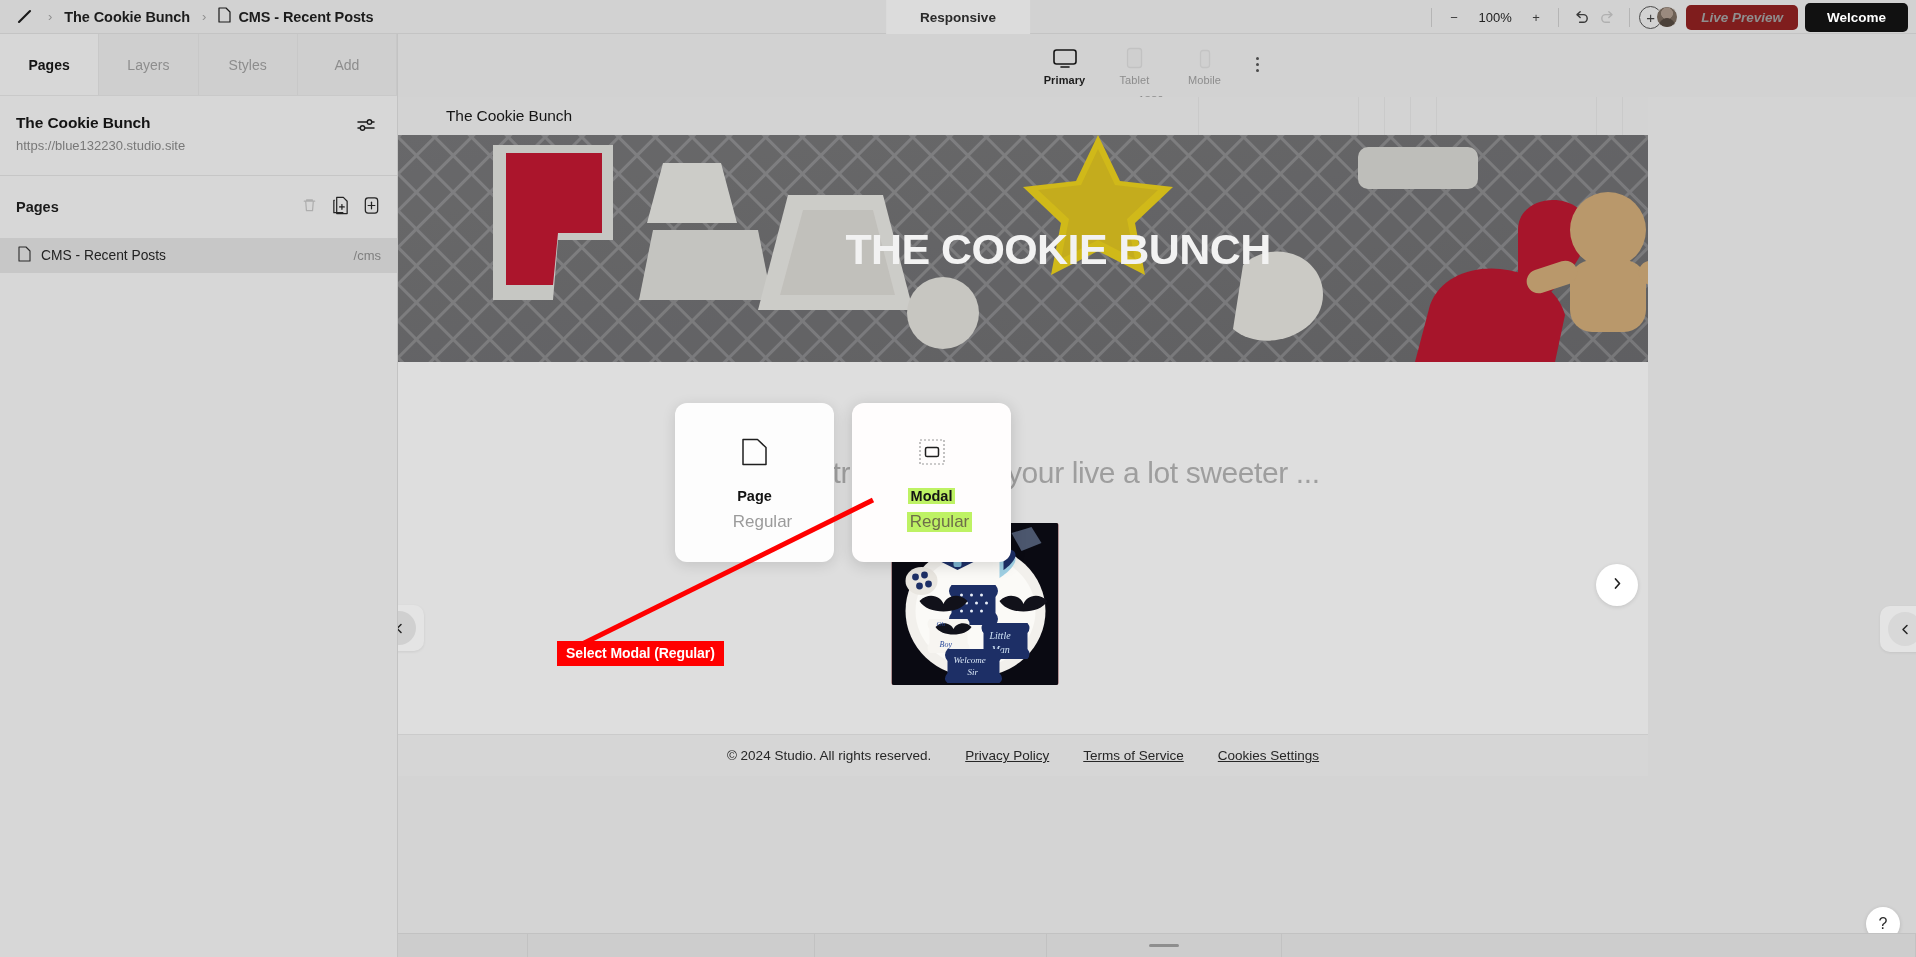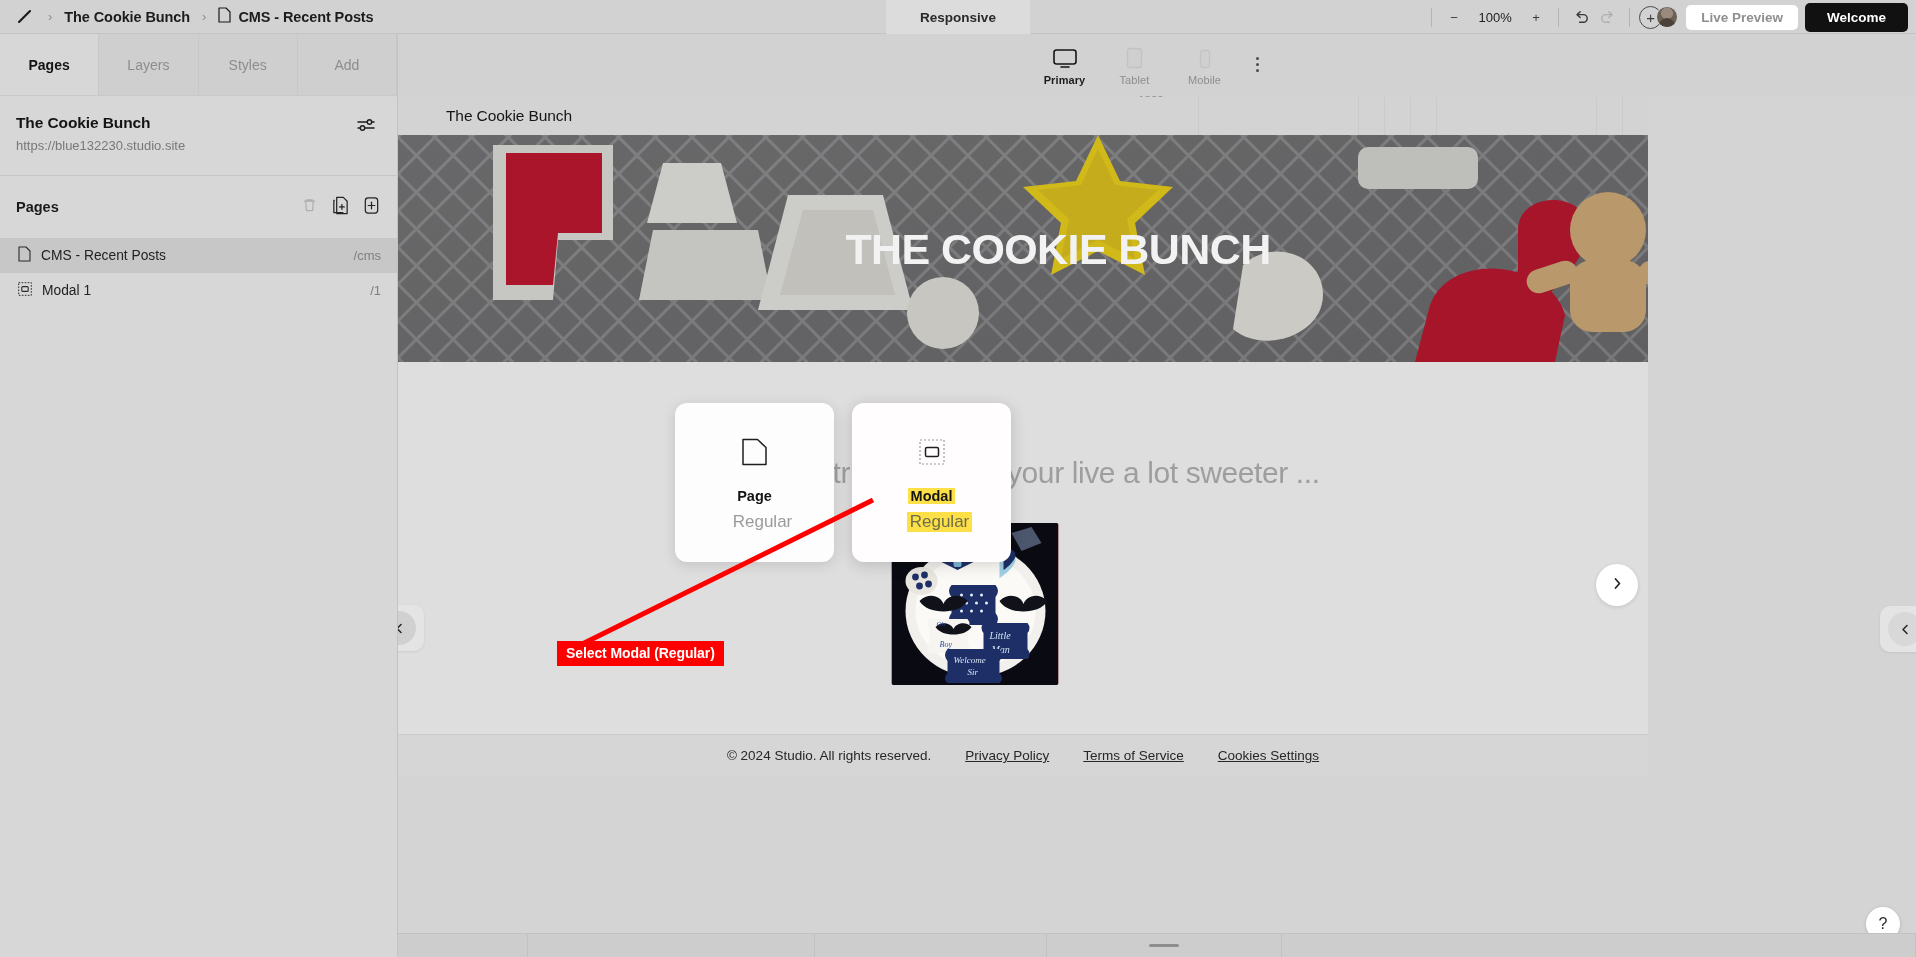--- a/index.html
+++ b/index.html
@@ -61,21 +61,21 @@
     width: 22px; height: 22px; border-radius: 50%; margin-left: -6px;
     background: radial-gradient(circle at 50% 32%, #9a8a7e 0 34%, #6d6055 36% 100%);
     border: 1.5px solid #d2d2d2; position: relative; overflow: hidden;
   }
   .avatar::after {
     content: ""; position: absolute; left: 50%; top: 54%; transform: translateX(-50%);
     width: 19px; height: 13px; border-radius: 50% 50% 0 0 / 100% 100% 0 0; background: #4b4139;
   }
   .live-preview {
     font-size: 13.5px; font-weight: 600; color: #8f8f8f; padding: 5px 15px;
-    background: #ffffff; border-radius: 5px; margin-left: 8px;
+    background: #7f1d1d; border-radius: 5px; margin-left: 8px; font-style: italic;
   }
   .publish-btn {
     font-size: 13.5px; font-weight: 700; color: #ffffff; background: #111111;
     padding: 7px 22px; border-radius: 5px; margin-left: 7px;
   }
 
   
   .devicebar {
     position: absolute; top: 34px; left: 398px; width: 1518px; height: 63px;
     background: #d2d2d2; display: flex; align-items: center; justify-content: center;
@@ -210,21 +210,21 @@
   }
   .choice {
     width: 159px; height: 159px; border-radius: 12px; background: #fdfdfd;
     display: flex; flex-direction: column; align-items: center; justify-content: center;
     box-shadow: 0 3px 14px rgba(0,0,0,.12);
   }
   .choice.hovered { background: #fffdfd; box-shadow: 0 3px 16px rgba(0,0,0,.16); }
   .choice .c-icon { height: 36px; display: flex; align-items: center; justify-content: center; margin-bottom: 18px; }
   .choice .c-title { font-size: 14.5px; font-weight: 700; color: #141414; }
   .choice .c-sub { font-size: 17px; color: #9b9b9b; margin-top: 8px; margin-left: 16px; }
-  .choice.hovered .c-title, .choice.hovered .c-sub { background: #fde047; padding: 0 3px; }
+  .choice.hovered .c-title, .choice.hovered .c-sub { background: #bef264; padding: 0 3px; }
   .choice.hovered .c-sub { color: #6e6e4a; }
 
   
   .anno-label {
     position: absolute; left: 557px; top: 641px; background: #ff0000; color: #ffffff;
     font-size: 14px; font-weight: 700; padding: 4px 9px 5px; white-space: nowrap; z-index: 60;
     letter-spacing: -0.1px;
   }
   .anno-arrow { position: absolute; left: 540px; top: 490px; z-index: 59; }
 
@@ -381,30 +381,20 @@
     </div>
 
     <div class="page-row selected">
       <span>
         <svg width="13" height="16" viewBox="0 0 13 16">
             <path d="M1 1h7l4 4v10H1z" fill="none" stroke="#2a2a2a" stroke-width="1.1" stroke-linejoin="round"></path>
           </svg>
       </span>
       <span>CMS - Recent Posts</span>
       <span class="path">/cms</span>
-    </div>
-    <div class="page-row">
-      <span>
-        <svg width="14" height="14" viewBox="0 0 14 14">
-            <rect x="0.7" y="0.7" width="12.6" height="12.6" fill="none" stroke="#2a2a2a" stroke-width="1" stroke-dasharray="1.6 1.4"></rect>
-            <rect x="3.8" y="4.6" width="6.4" height="4.8" rx="1" fill="none" stroke="#2a2a2a" stroke-width="1.1"></rect>
-          </svg>
-      </span>
-      <span>Modal 1</span>
-      <span class="path">/1</span>
     </div>
   </div>
 
   <div class="canvas-area">
 
     <div class="viewport">
 
       <div class="site-header">
         <span class="site-logo">The Cookie Bunch</span>
         <span class="navghost">

